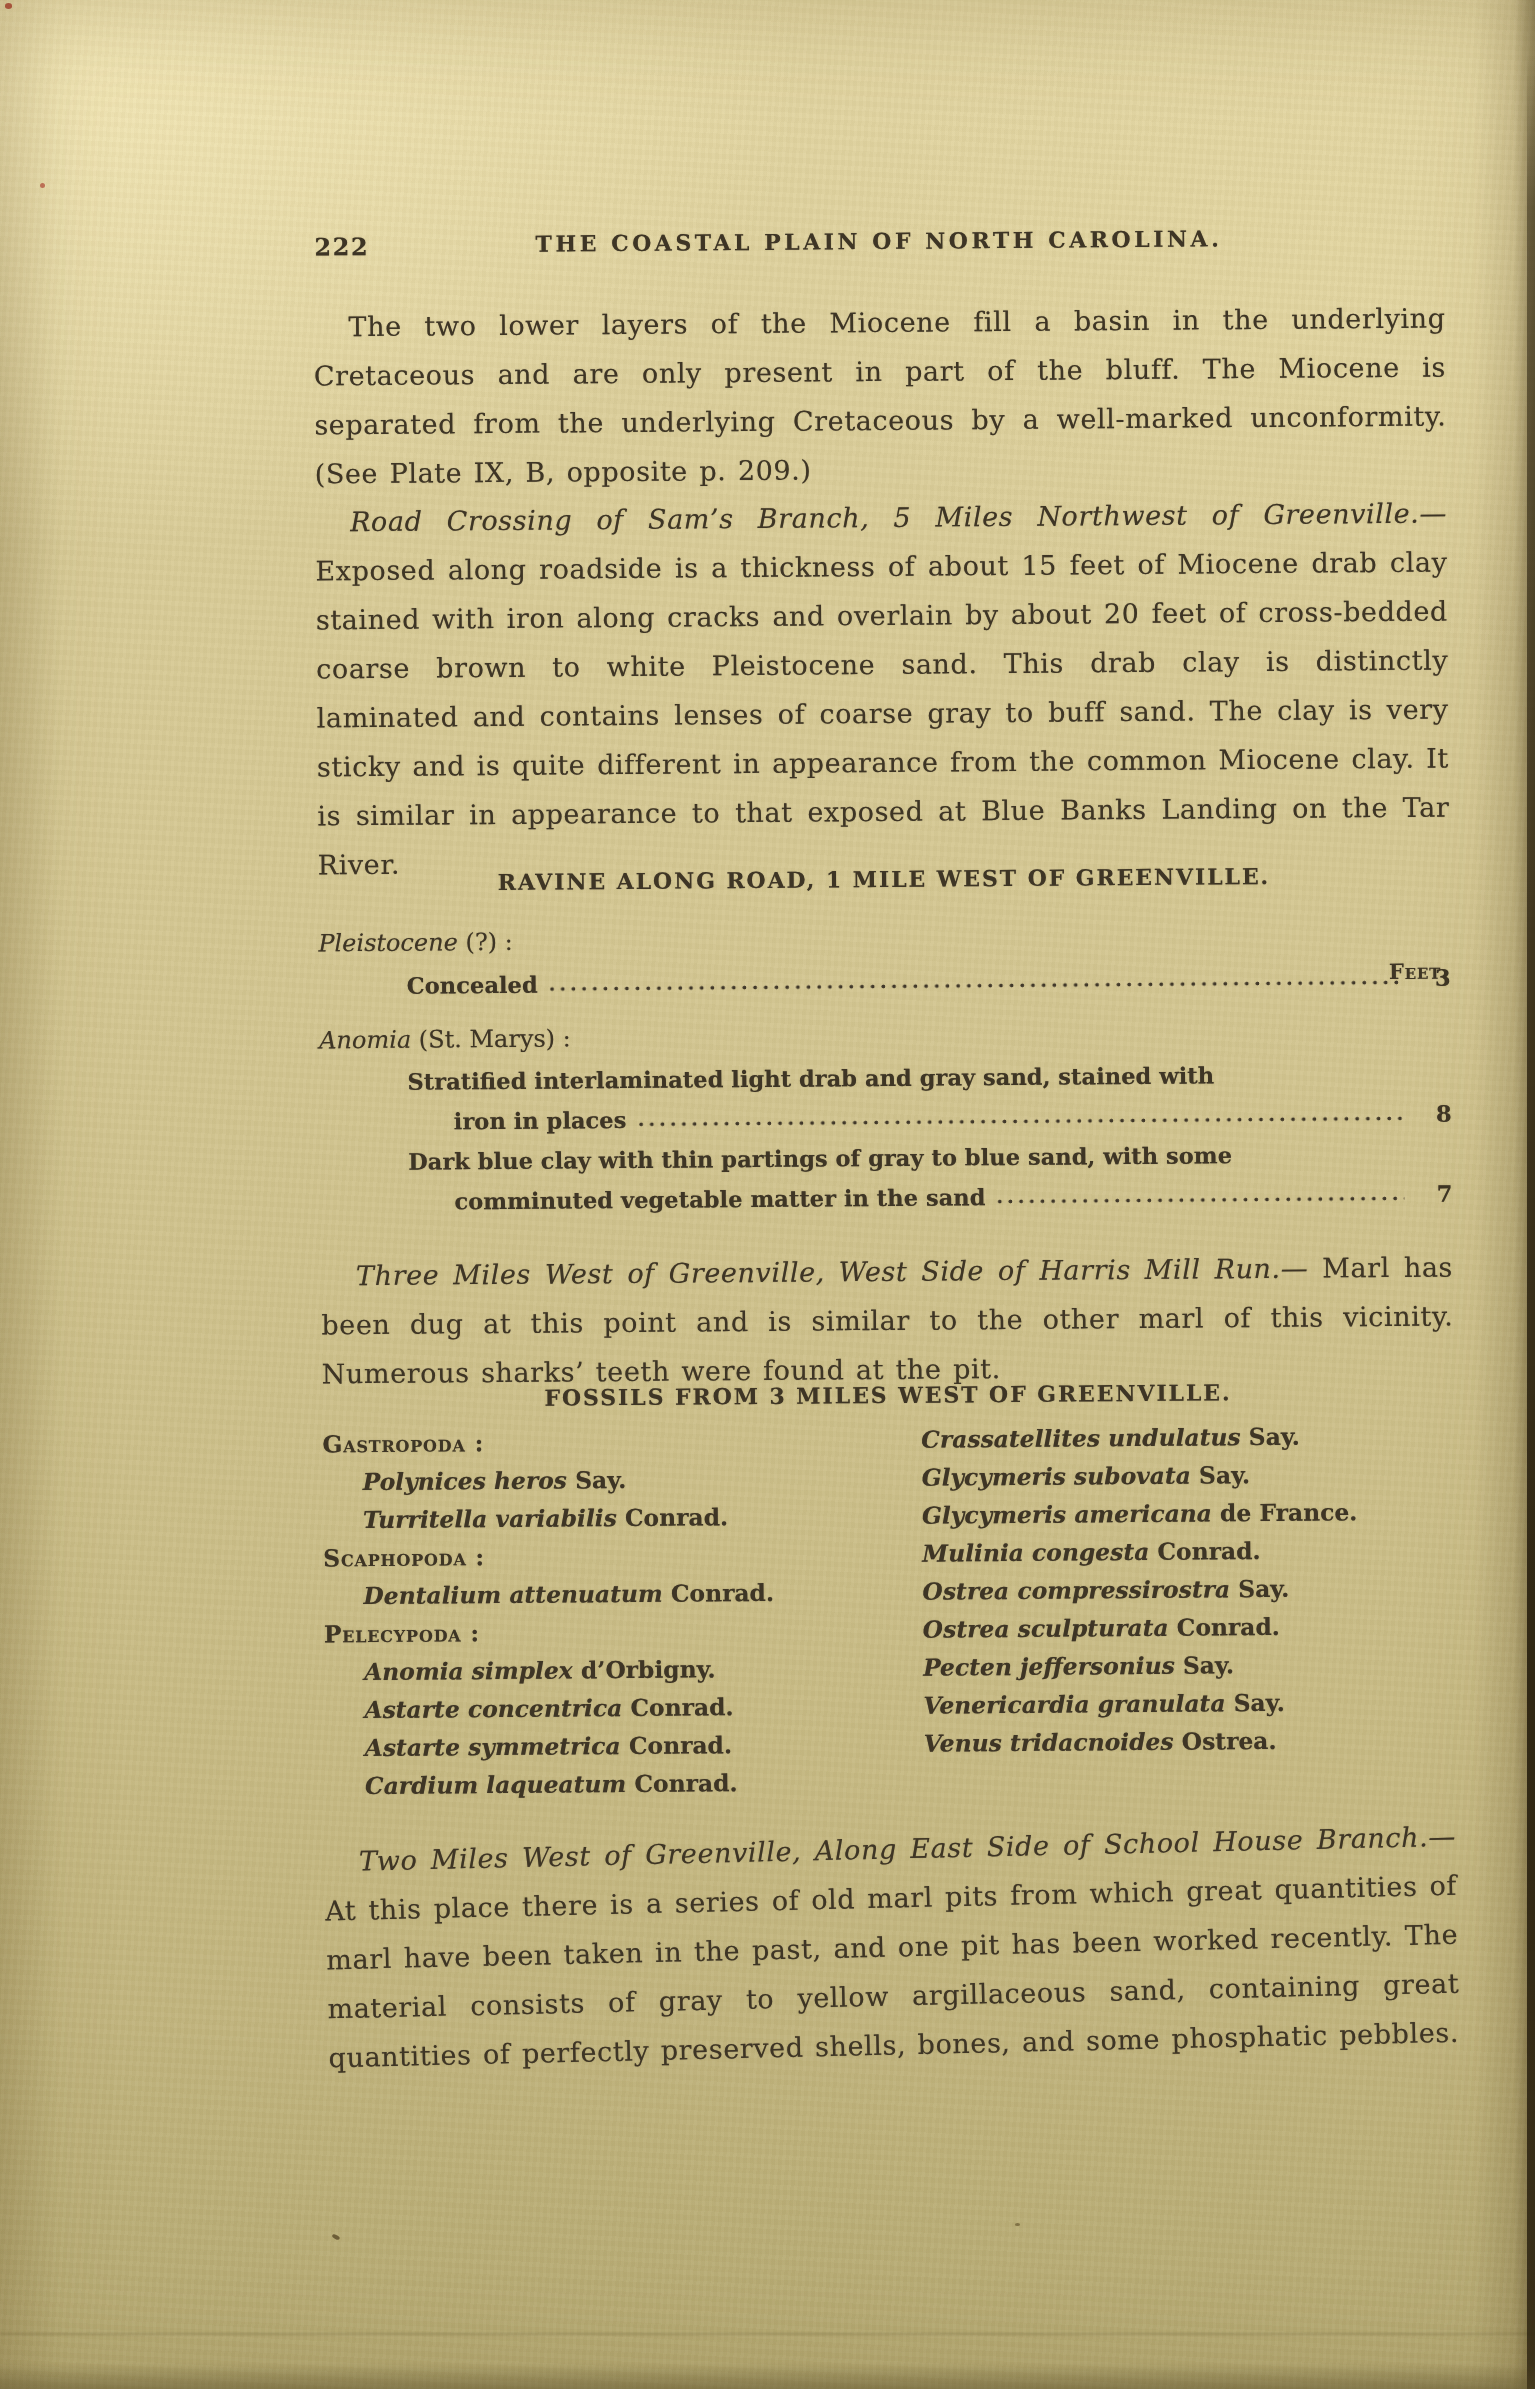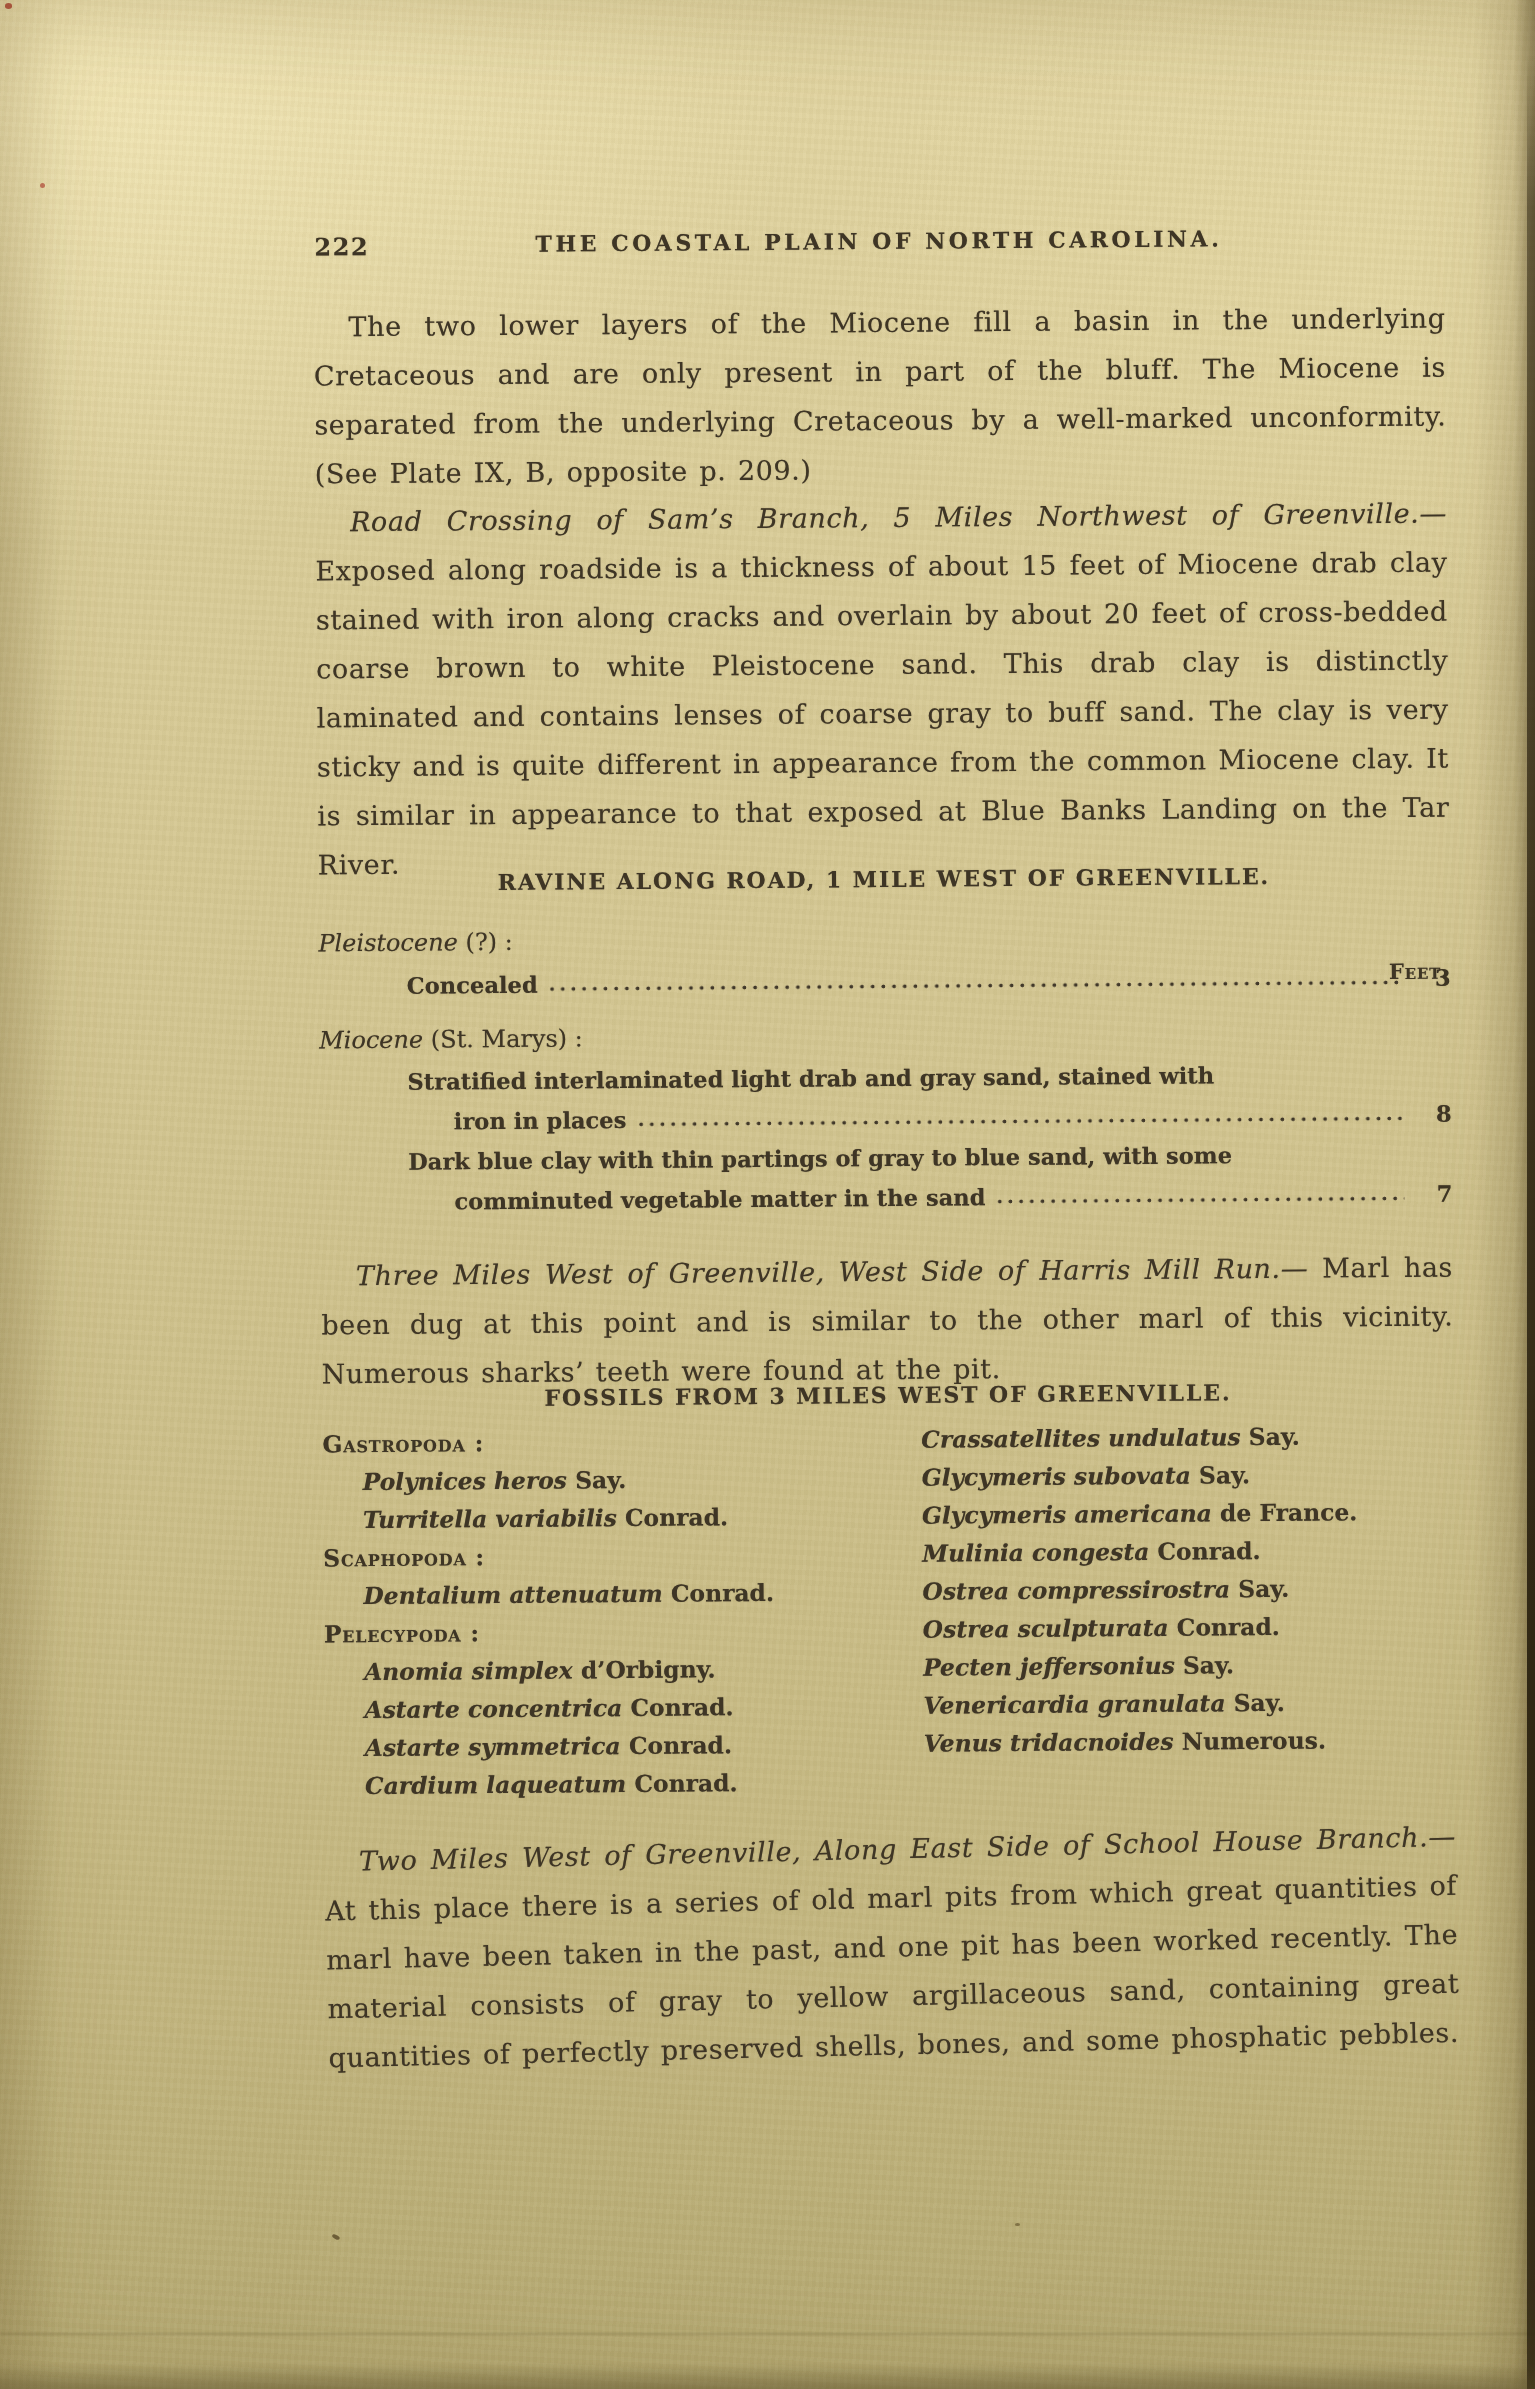--- a/index.html
+++ b/index.html
@@ -99,21 +99,21 @@
     </div>
     <div class="feet" style="top:930px">Feet.</div>
 
     <div class="ms-row flex ind1" style="top:969px">
       <span>Concealed</span>
       <span class="leader"></span>
       <span class="val">3</span>
     </div>
 
     <div class="ms-group" style="top:1022px">
-      <span class="ital">Miocene</span>
+      <span class="ital">Anomia</span>
       <span>(St. Marys) :</span>
     </div>
 
     <div class="ms-row ind1" style="top:1065px">Stratified interlaminated light drab and gray sand, stained with</div>
     <div class="ms-row flex ind2" style="top:1105px">
       <span>iron in places</span>
       <span class="leader"></span>
       <span class="val">8</span>
     </div>
 
@@ -143,21 +143,21 @@
 
     <div class="fossil-col" style="top:1426px;left:599px;width:533px">
       <div class="f-row"><span class="ital">Crassatellites undulatus</span> <span>Say.</span></div>
       <div class="f-row"><span class="ital">Glycymeris subovata</span> <span>Say.</span></div>
       <div class="f-row"><span class="ital">Glycymeris americana</span> <span>de France.</span></div>
       <div class="f-row"><span class="ital">Mulinia congesta</span> <span>Conrad.</span></div>
       <div class="f-row"><span class="ital">Ostrea compressirostra</span> <span>Say.</span></div>
       <div class="f-row"><span class="ital">Ostrea sculpturata</span> <span>Conrad.</span></div>
       <div class="f-row"><span class="ital">Pecten jeffersonius</span> <span>Say.</span></div>
       <div class="f-row"><span class="ital">Venericardia granulata</span> <span>Say.</span></div>
-      <div class="f-row"><span class="ital">Venus tridacnoides</span> <span>Numerous.</span></div>
+      <div class="f-row"><span class="ital">Venus tridacnoides</span> <span>Ostrea.</span></div>
     </div>
 
     <p class="body tilt" style="top:1833px"><span class="lead">Two Miles West of Greenville, Along East Side of School House Branch.—</span> <span>At this place there is a series of old marl pits from which great quantities of marl have been taken in the past, and one pit has been worked recently.  The material consists of gray to yellow argillaceous sand, containing great quantities of perfectly preserved shells, bones, and some phosphatic pebbles.</span></p>
 
   </div>
 
   <div class="speck sp-1"></div>
   <div class="speck sp-2"></div>
   <div class="speck sp-3"></div>
   <div class="speck sp-4"></div>

